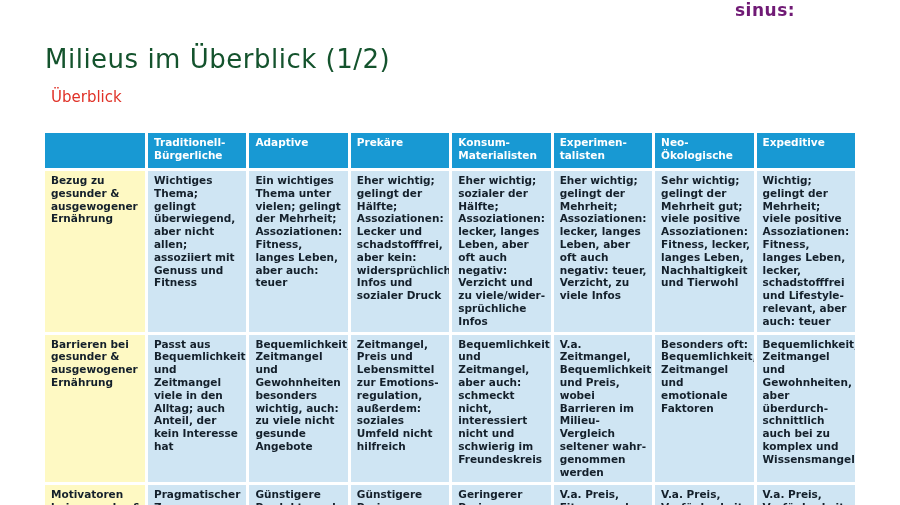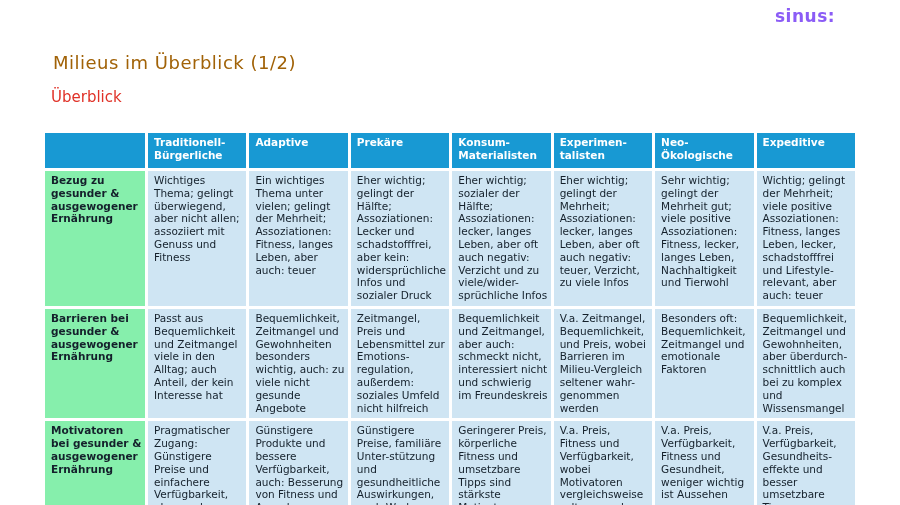--- a/index.html
+++ b/index.html
@@ -2,26 +2,26 @@
 <html><head>
 <meta charset="utf-8">
 <style>
   html,body{margin:0;padding:0;background:#ffffff;}
   body{
     width:900px;height:505px;position:relative;overflow:hidden;
     font-family:"DejaVu Sans","Liberation Sans",sans-serif;
     color:#14202b;
   }
   .logo{
-    position:absolute;left:735px;top:6px;
-    font-size:17px;font-weight:700;letter-spacing:0.5px;color:#8b5cf6;margin-left:40px;
+    position:absolute;left:735px;top:0;
+    font-size:17px;font-weight:700;letter-spacing:0.5px;color:#701a75;
   }
   .title{
-    position:absolute;left:45px;top:44px;margin:8px;
-    font-size:18px;font-weight:400;color:#a16207;letter-spacing:0.5px;
+    position:absolute;left:45px;top:44px;margin:0;
+    font-size:26px;font-weight:400;color:#14532d;letter-spacing:0.5px;
   }
   .subtitle{
     position:absolute;left:51px;top:88px;
     font-size:15px;font-weight:400;color:#e03127;
   }
   table.milieus{
     position:absolute;left:42px;top:130px;
     border-collapse:separate;border-spacing:3px;
     table-layout:fixed;width:816px;
   }
@@ -30,24 +30,24 @@
     vertical-align:top;text-align:left;
     padding:3px 3px 4px 6px;
     font-size:10.5px;line-height:1.22;
     overflow:hidden;
   }
   thead th{
     background:#1899d3;color:#ffffff;font-weight:700;
     height:28px;
   }
   tbody th.rowlabel{
-    background:#86efac;font-weight:700;color:#14202b;
+    background:#fef9c3;font-weight:700;color:#14202b;
   }
   tbody td{
-    background:#cfe5f3;font-weight:400;color:#14202b;
+    background:#cfe5f3;font-weight:700;color:#14202b;
   }
   tbody tr:nth-child(1) td, tbody tr:nth-child(1) th{height:114px;}
   tbody tr:nth-child(2) td, tbody tr:nth-child(2) th{height:80px;}
   tbody tr:nth-child(3) td, tbody tr:nth-child(3) th{height:78px;}
 </style>
 </head>
 <body>
 
 <div class="logo">sinus:</div>
 <h1 class="title">Milieus im Überblick (1/2)</h1>

